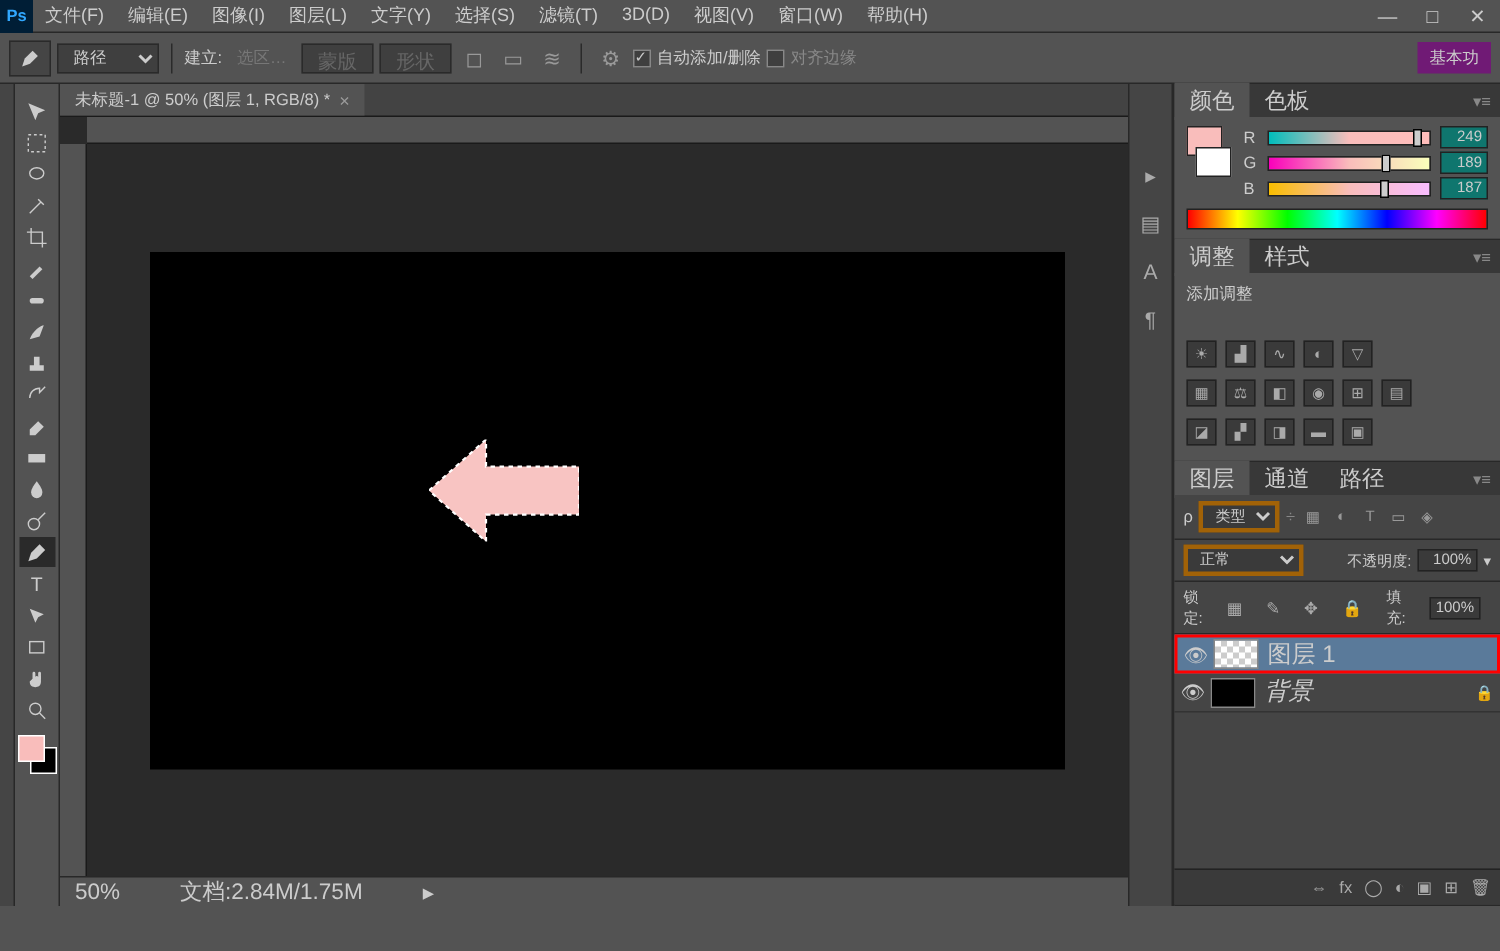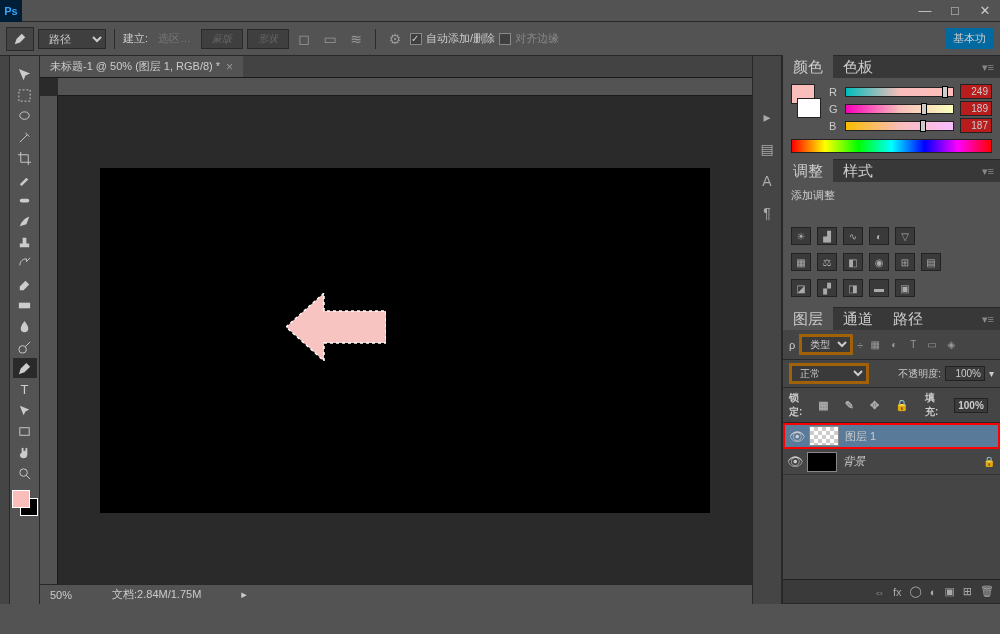--- a/index.html
+++ b/index.html
@@ -11,27 +11,27 @@
 .menu-item { padding: 3px 8px; font-size: 12px; cursor: default; }
 .window-controls { margin-left: auto; display: flex; }
 .win-btn { width: 30px; height: 22px; display: flex; align-items: center; justify-content: center; font-size: 13px; }
 
 .options-bar { background: #535353; height: 34px; display: flex; align-items: center; border-bottom: 1px solid #282828; padding: 0 6px; gap: 4px; }
 .tool-preset { width: 28px; height: 24px; background: #454545; border: 1px solid #2a2a2a; display: flex; align-items: center; justify-content: center; }
 .pen-icon { width: 14px; height: 14px; }
 .opt-select { background: #3f3f3f; border: 1px solid #2a2a2a; color: #ccc; padding: 2px 18px 2px 6px; font-size: 11px; height: 20px; }
 .opt-label { font-size: 11px; color: #ccc; }
 .opt-disabled { color: #777; padding: 0 6px; }
-.opt-btn { background: #3f3f3f; border: 1px solid #2a2a2a; padding: 2px 10px; color: #999; font-size: 10px; height: 20px; font-style: italic; }
+.opt-btn { background: #3f3f3f; border: 1px solid #2a2a2a; padding: 2px 10px; color: #999; font-size: 13px; height: 20px; }
 .opt-btn.disabled { color: #666; }
 .opt-icon { width: 22px; height: 22px; display: flex; align-items: center; justify-content: center; color: #999; font-size: 14px; }
 .divider { width: 1px; height: 20px; background: #2a2a2a; margin: 0 4px; }
 .checkbox { width: 12px; height: 12px; border: 1px solid #888; background: #3f3f3f; display: inline-block; }
 .checkbox.checked::after { content: "✓"; font-size: 10px; color: #ccc; display: block; line-height: 10px; }
-.right-label { margin-left: auto; background: #0369a1; padding: 3px 8px; font-size: 11px; }
+.right-label { margin-left: auto; background: #701a75; padding: 3px 8px; font-size: 11px; }
 
 .main-area { display: flex; height: 548px; }
 
 .tools-strip { width: 10px; background: #454545; border-right: 1px solid #282828; }
 .tools-panel { width: 30px; background: #535353; border-right: 1px solid #282828; display: flex; flex-direction: column; align-items: center; padding-top: 8px; gap: 1px; }
 .tool-slot { width: 24px; height: 20px; display: flex; align-items: center; justify-content: center; color: #ccc; font-size: 13px; cursor: pointer; }
 .tool-slot.active { background: #2a2a2a; }
 .tool-slot svg { width: 15px; height: 15px; fill: #ccc; }
 .color-swatches { margin-top: 6px; width: 26px; height: 26px; position: relative; }
 .fg-swatch { position: absolute; width: 18px; height: 18px; background: #f9bdbb; border: 1px solid #fff; left: 0; top: 0; }
@@ -40,21 +40,21 @@
 .doc-area { flex: 1; background: #2a2a2a; display: flex; flex-direction: column; position: relative; }
 .doc-tabs { height: 22px; background: #434343; display: flex; border-bottom: 1px solid #1a1a1a; }
 .doc-tab { padding: 3px 10px; background: #535353; font-size: 11px; display: flex; align-items: center; gap: 6px; }
 .tab-close { color: #999; font-size: 12px; }
 .ruler-h { height: 18px; background: #535353; border-bottom: 1px solid #1a1a1a; margin-left: 18px; position: relative; overflow: hidden; }
 .ruler-v { width: 18px; background: #535353; border-right: 1px solid #1a1a1a; }
 .doc-body { flex: 1; display: flex; }
 .canvas-wrap { flex: 1; background: #2a2a2a; display: flex; align-items: center; justify-content: center; overflow: hidden; position: relative; }
 .canvas { width: 610px; height: 345px; background: #000; position: relative; }
 .arrow-shape { position: absolute; left: 186px; top: 125px; }
-.status-bar { height: 20px; background: #535353; display: flex; align-items: center; padding: 0 10px; gap: 40px; font-size: 11px; border-top: 1px solid #282828; }
+.status-bar { height: 20px; background: #535353; display: flex; align-items: center; padding: 0 10px; gap: 40px; font-size: 15px; border-top: 1px solid #282828; }
 
 .mid-strip { width: 30px; background: #454545; border-left: 1px solid #282828; border-right: 1px solid #282828; display: flex; flex-direction: column; align-items: center; padding-top: 50px; gap: 10px; }
 .mid-icon { width: 22px; height: 22px; display: flex; align-items: center; justify-content: center; color: #aaa; font-size: 14px; }
 
 .panels { width: 218px; background: #454545; display: flex; flex-direction: column; border-left: 1px solid #282828; }
 .panel { border-bottom: 1px solid #282828; }
 .panel-tabs { height: 22px; background: #383838; display: flex; align-items: center; }
 .panel-tab { padding: 3px 10px; font-size: 15px; }
 .panel-tab.active { background: #535353; }
 .panel-menu { margin-left: auto; padding: 0 6px; color: #888; }
@@ -62,54 +62,67 @@
 
 .color-row { display: flex; align-items: center; gap: 6px; margin-bottom: 2px; }
 .color-preview { display: flex; flex-direction: column; }
 .cp-swatch { width: 24px; height: 20px; border: 1px solid #222; }
 .slider-label { width: 10px; font-size: 11px; }
 .slider-track { flex: 1; height: 10px; border: 1px solid #222; position: relative; }
 .slider-r { background: linear-gradient(to right, #00bdbb, #f9bdbb, #ffbdbb); }
 .slider-g { background: linear-gradient(to right, #f900bb, #f9bdbb, #f9ffbb); }
 .slider-b { background: linear-gradient(to right, #f9bd00, #f9bdbb, #f9bdff); }
 .slider-knob { position: absolute; width: 6px; height: 12px; background: #ccc; border: 1px solid #000; top: -2px; }
-.slider-val { width: 32px; background: #b91c1c; border: 1px solid #222; text-align: right; padding: 1px 3px; font-size: 10px; }
+.slider-val { width: 32px; background: #0f766e; border: 1px solid #222; text-align: right; padding: 1px 3px; font-size: 10px; }
 .spectrum { height: 14px; background: linear-gradient(to right, #f00, #ff0, #0f0, #0ff, #00f, #f0f, #f00); border: 1px solid #222; margin-top: 4px; }
 
 .adjust-icons { display: flex; flex-wrap: wrap; gap: 6px; padding: 4px 0; }
 .adj-icon { width: 20px; height: 18px; background: #3a3a3a; border: 1px solid #222; display: flex; align-items: center; justify-content: center; color: #aaa; font-size: 10px; }
 .adjust-label { font-size: 11px; color: #ccc; margin-bottom: 20px; }
 
 .layers-panel { flex: 1; display: flex; flex-direction: column; }
 .layer-opts { padding: 4px 6px; background: #454545; border-bottom: 1px solid #282828; display: flex; align-items: center; gap: 4px; }
 .layer-select { background: #3a3a3a; border: 3px solid #a16207; color: #ccc; padding: 1px 4px; font-size: 10px; }
 .layer-filter-icons { display: flex; gap: 3px; }
 .lf-icon { width: 16px; height: 14px; display: flex; align-items: center; justify-content: center; font-size: 10px; color: #999; }
 .layer-row2 { padding: 3px 6px; background: #454545; border-bottom: 1px solid #282828; display: flex; align-items: center; gap: 4px; font-size: 10px; }
-.layer-row3 { padding: 3px 6px; background: #454545; border-bottom: 1px solid #282828; display: flex; align-items: center; gap: 16px; font-size: 10px; font-weight: bold; }
+.layer-row3 { padding: 3px 6px; background: #454545; border-bottom: 1px solid #282828; display: flex; align-items: center; gap: 16px; font-size: 10px; }
 .mini-icon { color: #aaa; font-size: 11px; }
 .pct-input { background: #3a3a3a; border: 1px solid #222; width: 40px; padding: 1px 3px; font-size: 10px; color: #ccc; text-align: right; }
 
 .layer-list { flex: 1; background: #454545; }
 .layer-item { height: 26px; display: flex; align-items: center; padding: 0 4px; gap: 6px; border-bottom: 1px solid #333; }
 .layer-item.selected { background: #5a7a9a; border: 2px solid #f00; }
 .eye-icon { width: 14px; font-size: 13px; color: #ccc; }
 .layer-thumb { width: 30px; height: 20px; border: 1px solid #888; background: repeating-conic-gradient(#ccc 0 25%, #fff 0 50%) 0 0/8px 8px; }
 .layer-thumb.black { background: #000; }
-.layer-name { font-size: 11px; }
+.layer-name { font-size: 16px; }
 .layer-name.italic { font-style: italic; font-family: Liberation Mono, monospace; }
 .lock-icon { margin-left: auto; font-size: 10px; color: #aaa; }
 .layer-bottom { height: 24px; background: #3a3a3a; border-top: 1px solid #222; display: flex; align-items: center; justify-content: flex-end; gap: 8px; padding: 0 6px; }
 .lb-icon { color: #aaa; font-size: 11px; }
 </style>
 </head>
 <body>
 
 <div class="titlebar">
   <div class="ps-logo">Ps</div>
+  <div class="menu-items">
+    <div class="menu-item">文件(F)</div>
+    <div class="menu-item">编辑(E)</div>
+    <div class="menu-item">图像(I)</div>
+    <div class="menu-item">图层(L)</div>
+    <div class="menu-item">文字(Y)</div>
+    <div class="menu-item">选择(S)</div>
+    <div class="menu-item">滤镜(T)</div>
+    <div class="menu-item">3D(D)</div>
+    <div class="menu-item">视图(V)</div>
+    <div class="menu-item">窗口(W)</div>
+    <div class="menu-item">帮助(H)</div>
+  </div>
   <div class="window-controls">
     <div class="win-btn">—</div>
     <div class="win-btn">□</div>
     <div class="win-btn">✕</div>
   </div>
 </div>
 
 <div class="options-bar">
   <div class="tool-preset">
     <svg class="pen-icon" viewBox="0 0 16 16">

